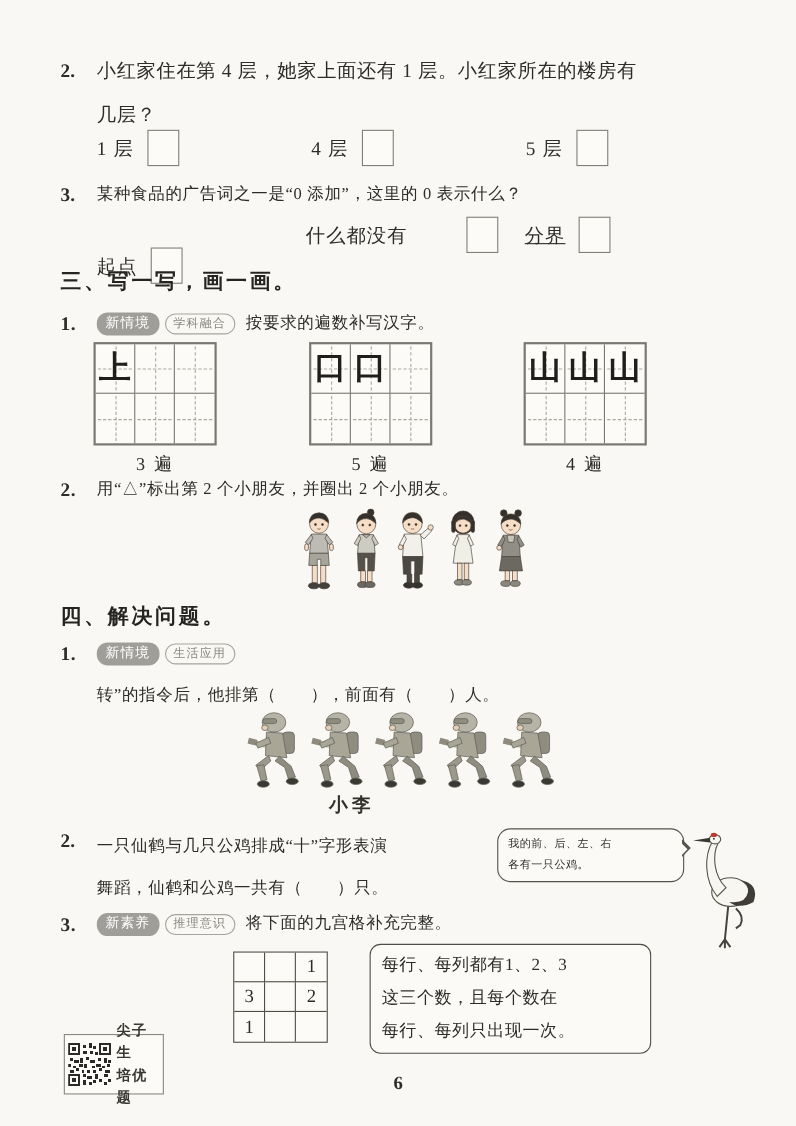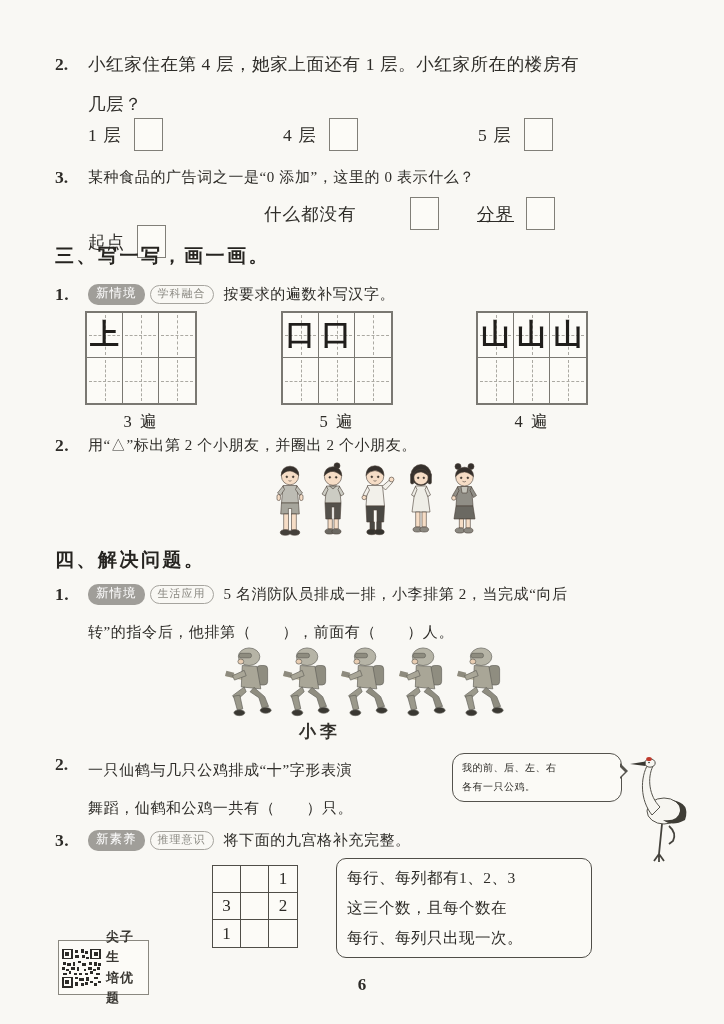--- a/index.html
+++ b/index.html
@@ -79,21 +79,21 @@
 
   <div class="qrow" style="left:55px;top:164px;width:630px;">
     <span class="qnum2">3.</span>
     <div class="qtext1">某种食品的广告词之一是“0 添加”，这里的 0 表示什么？</div>
   </div>
   <div class="abs" style="left:0;top:197px;width:724px;height:36px;">
     <div class="opt" style="left:88px;top:0;margin-top:28px;">
       <span>起点</span>
       <span class="abox"></span>
     </div>
-    <div class="opt" style="left:264px;top:0;gap:41px;">
+    <div class="opt" style="left:278px;top:0;gap:41px;">
       <span>什么都没有</span>
       <span class="abox"></span>
     </div>
     <div class="opt" style="left:477px;top:0;text-decoration:underline;">
       <span>分界</span>
       <span class="abox"></span>
     </div>
   </div>
 
   <div class="sec-title" style="top:243px;">三、写一写，画一画。</div>
@@ -249,21 +249,20 @@
       </g>
     </svg>
   </div>
 
   <div class="sec-title" style="top:547px;">四、解决问题。</div>
 
   <div class="item-head" style="top:581px;width:640px;">
     <span class="qnum2">1.</span>
     <span class="bdg-f">新情境</span>
     <span class="bdg-o">生活应用</span>
-    <span class="qtext1">5 名消防队员排成一排，小李排第 2，当完成“向后</span>
   </div>
   <div class="abs qtext1" style="left:88px;top:619px;">转”的指令后，他排第（　　），前面有（　　）人。</div>
 
   <div class="figs" style="left:224px;top:646px;">
     <svg width="58" height="76" viewBox="0 0 58 78">
         <g stroke="#63615a" stroke-width="0.7">
           <path d="M1,28.5 L36,37.5" stroke="#cbc5ae" stroke-width="4.5" fill="none"></path>
           <path d="M1,28 L9,30" stroke="#8e8b7e" stroke-width="5.5" fill="none"></path>
           <rect x="33" y="20" width="11" height="20" rx="3.5" fill="#8f8d80"></rect>
           <path d="M18,20 L33,21 L37,44 L17,42 Z" fill="#a9a697"></path>

